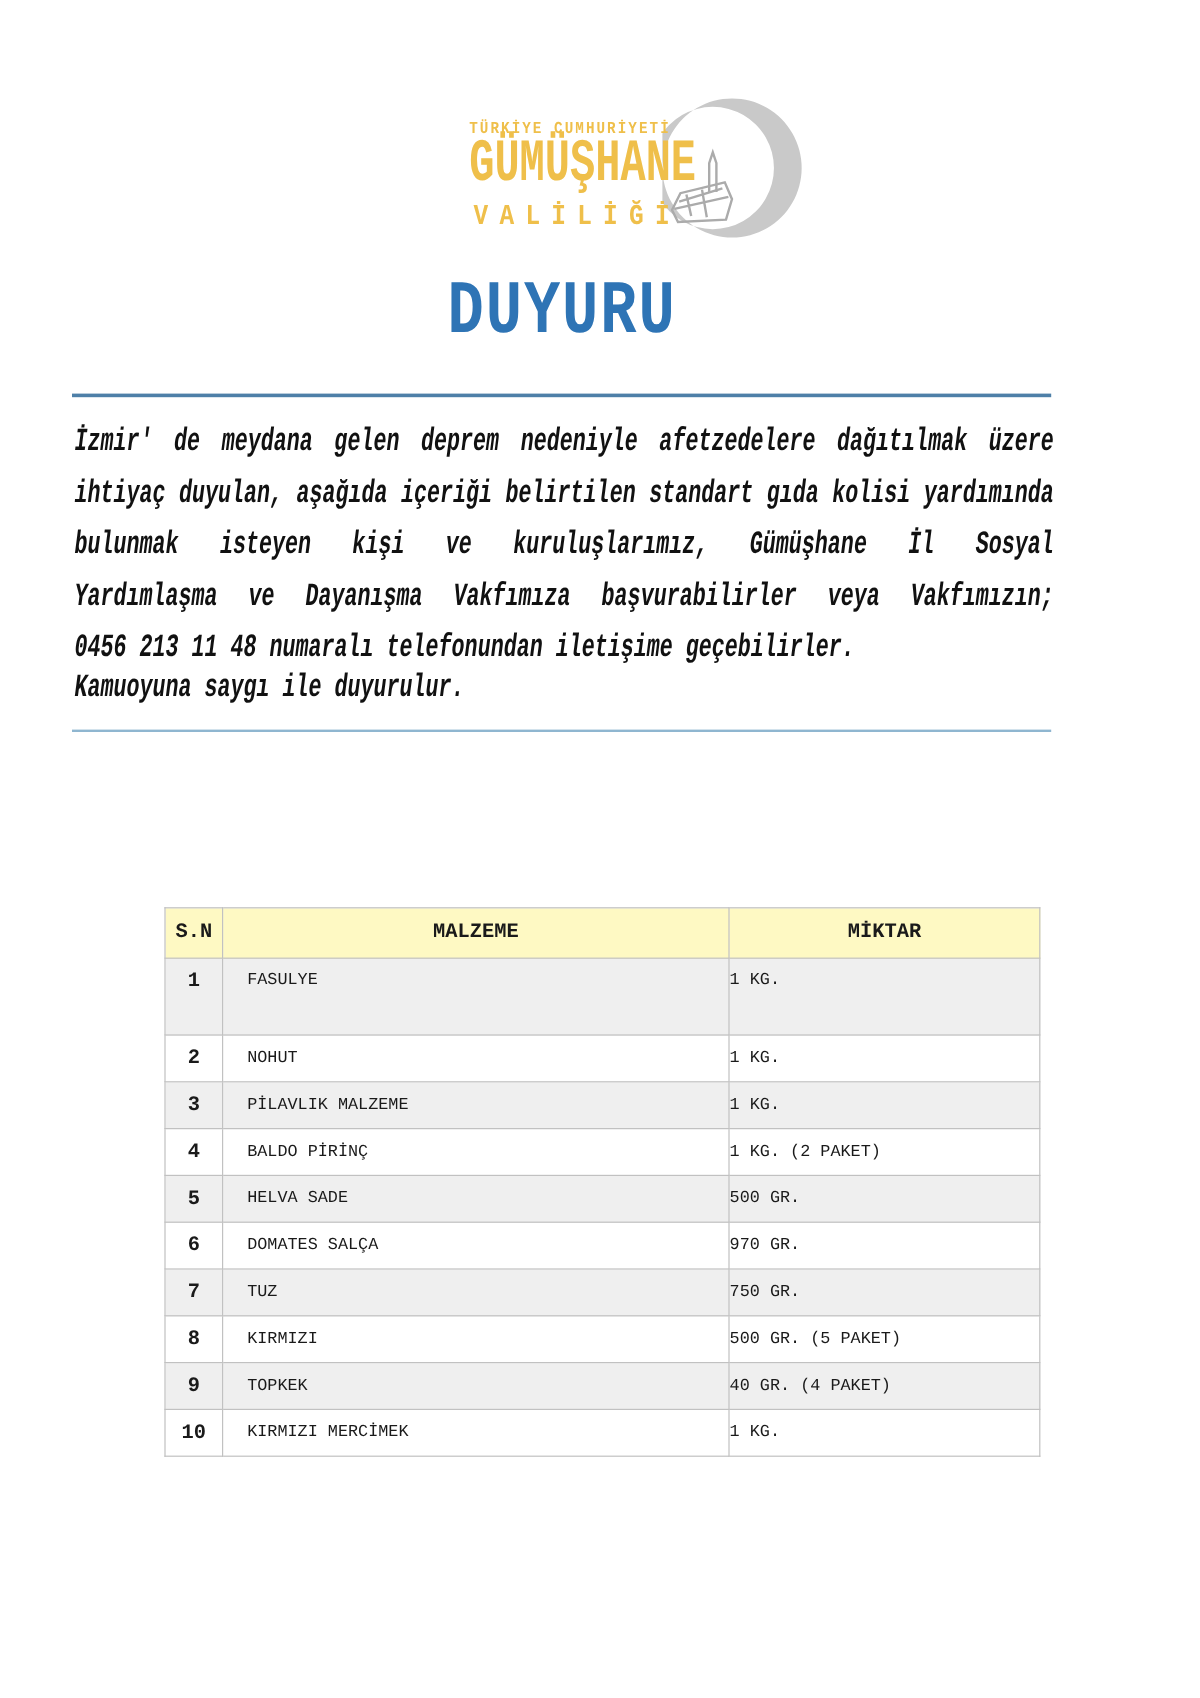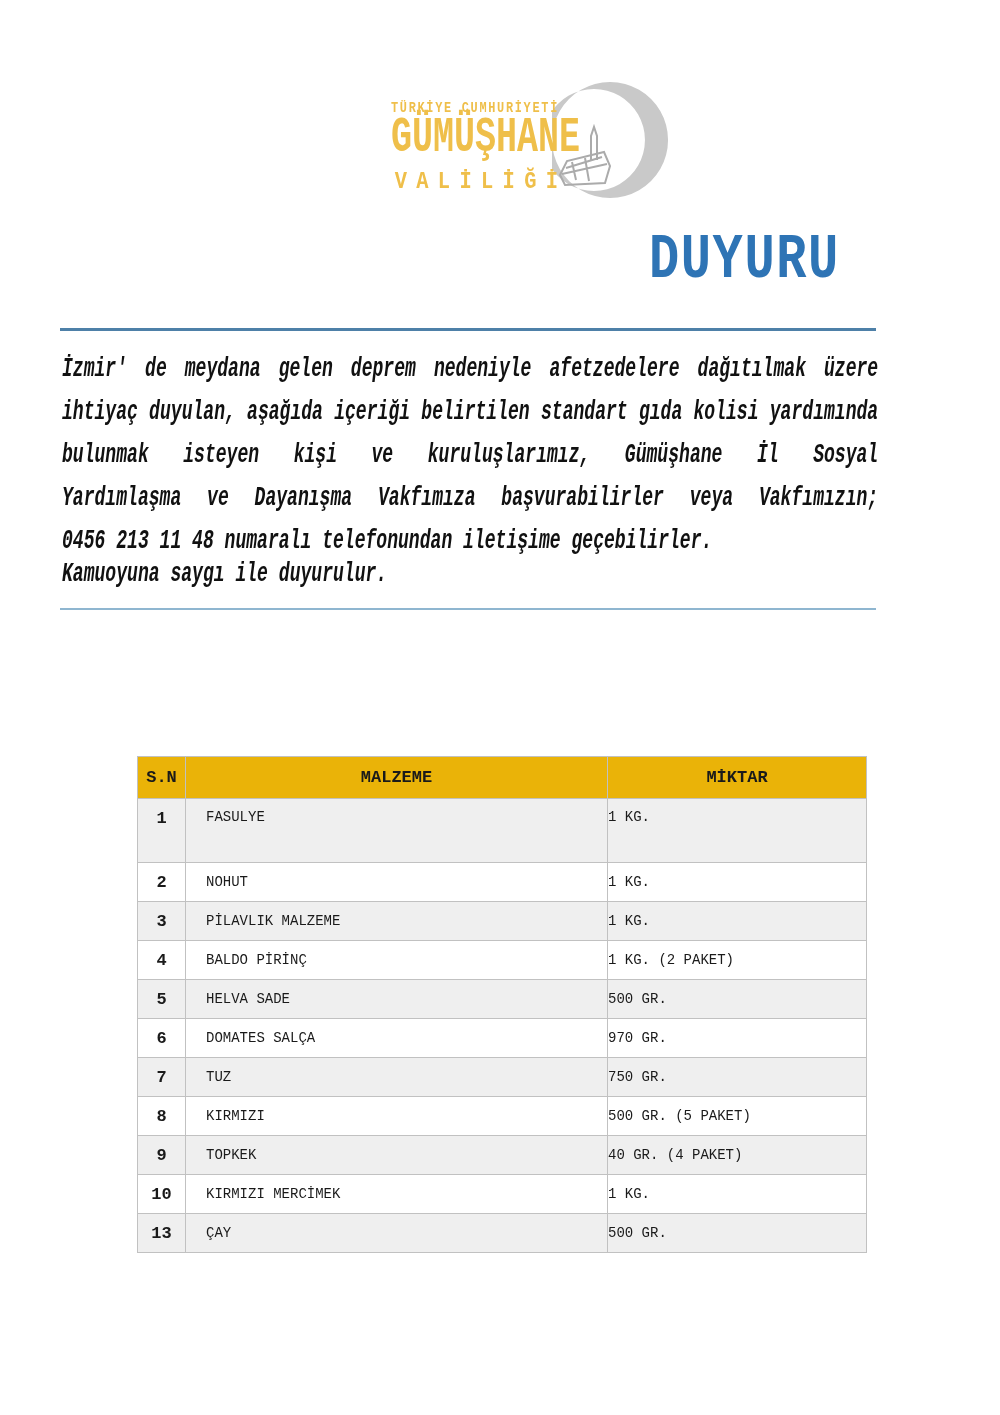--- a/index.html
+++ b/index.html
@@ -27,22 +27,22 @@
   }
   .logo .l3 {
     position: absolute; left: 6px; top: 98px; width: 240px; text-align: center;
     color: #EFBF4A; font-weight: bold; font-size: 24px; letter-spacing: 11px;
     transform: scaleX(.85); transform-origin: center top; white-space: nowrap;
   }
   .crescent-svg { position: absolute; left: 197px; top: 8px; }
 
   
   .title {
-    position: absolute; left: 48px; top: 213px; width: 816px;
-    text-align: right; margin: 0;
+    position: absolute; left: 60px; top: 213px; width: 816px;
+    text-align: center; margin: 0;
   }
   .title span {
     display: inline-block; font-weight: bold; font-size: 63px;
     color: #2E74B5; letter-spacing: 2px; transform: scaleX(.80);
     transform-origin: center;
   }
 
   
   .rule1 { position: absolute; left: 60px; top: 316px; width: 816px; height: 3px; background: #4E80A8; }
   .rule2 { position: absolute; left: 60px; top: 596px; width: 816px; height: 2px; background: #8FB6D0; }
@@ -68,21 +68,21 @@
 
   
   table.mat {
     position: absolute; left: 137px; top: 744px; width: 729px;
     border-collapse: collapse; table-layout: fixed;
     color: #1a1a1a;
   }
   table.mat th, table.mat td { border: 1px solid #c1c1c1; padding: 0; }
   table.mat thead th {
     height: 41px; font-size: 17px; font-weight: bold; text-align: center;
-    background: #eab308;
+    background: #fef9c3;
   }
   table.mat td { font-size: 14px; height: 38px; vertical-align: middle; }
   table.mat td:first-child { font-weight: bold; font-size: 17px; text-align: center; }
   table.mat td:nth-child(2) { text-align: left; padding-left: 20px; }
   table.mat td:nth-child(3) { }
   table.mat tr.shaded { background: #efefef; }
   table.mat tr.tall td { height: 53px; vertical-align: top; padding-top: 10px; }
 </style>
 </head>
 <body>
@@ -178,21 +178,16 @@
         <tr class="shaded">
           <td>9</td>
           <td>TOPKEK</td>
           <td>40 GR. (4 PAKET)</td>
         </tr>
         <tr>
           <td>10</td>
           <td>KIRMIZI MERCİMEK</td>
           <td>1 KG.</td>
         </tr>
-        <tr class="shaded">
-          <td>13</td>
-          <td>ÇAY</td>
-          <td>500 GR.</td>
-        </tr>
       </tbody>
   </table>
 
 </div>
 
 </body></html>

